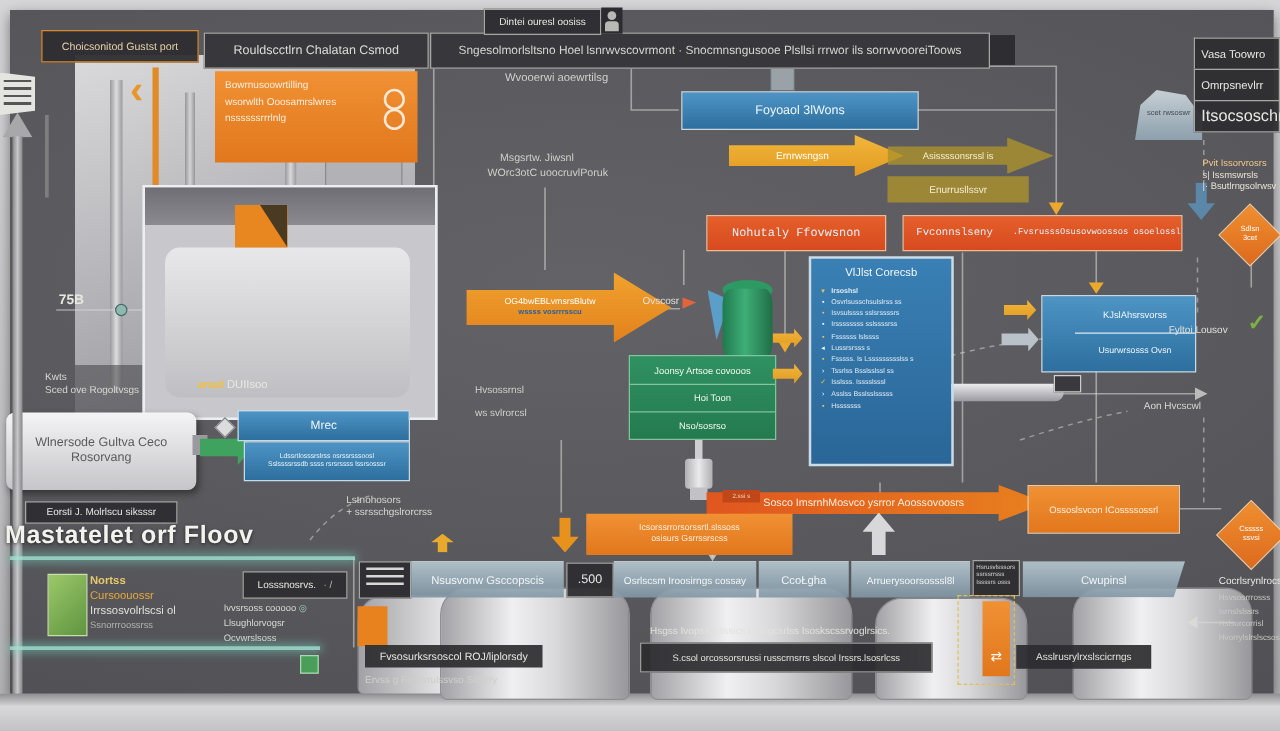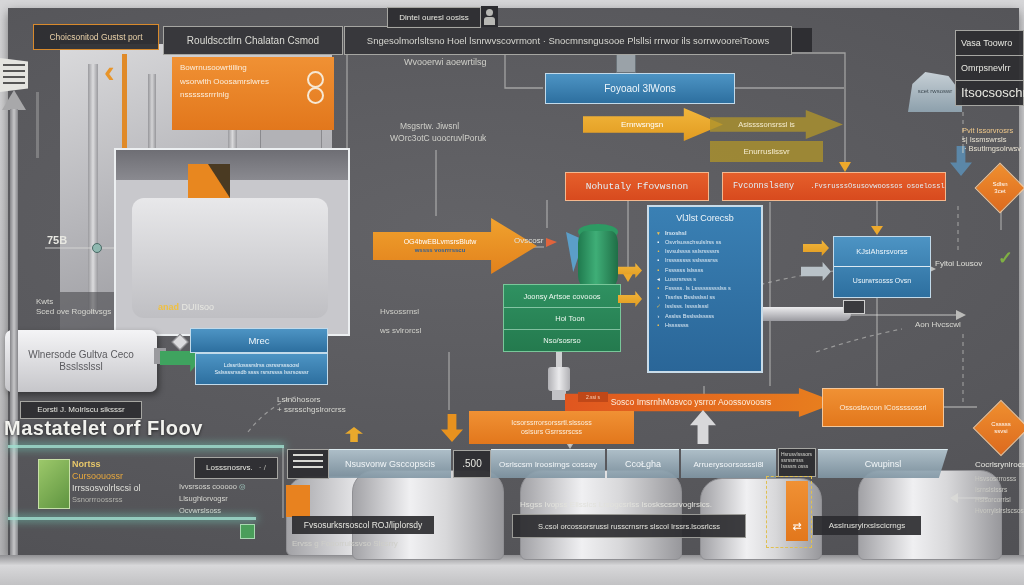--- a/index.html
+++ b/index.html
@@ -290,42 +290,42 @@
       <div class="bp-item">
           <span class="bp-marker">▪</span>
           <span>Hsssssss</span>
         </div>
     </div>
   </div>
 
   <div class="t ybar arrow-r" style="left:803px;top:240px;width:26px;height:16px;z-index:4;"></div>
   <div class="t arrow-r" style="left:801px;top:262px;width:30px;height:19px;background:#b9c2c8;z-index:4;"></div>
 
-  <div class="t bluebox" style="left:833px;top:236px;width:96px;height:60px;z-index:4;">
+  <div class="t bluebox" style="left:833px;top:236px;width:96px;height:60px;z-index:4;padding-left:26px;">
     <div class="cx" style="height:29px;border-bottom:1px solid #dce9f2;font-size:7.5px;">
         <span>KJslAhsrsvorss</span>
       </div>
     <div class="cx" style="height:29px;font-size:7px;">
         <span>Usurwrsosss Ovsn</span>
       </div>
   </div>
   <div class="t" style="left:935px;top:259px;font-size:8px;color:#e0e0da;"><span>Fyltoi  Lousov</span></div>
   <div class="t chk" style="left:998px;top:248px;font-size:18px;"><span>✓</span></div>
   <div class="t" style="left:915px;top:320px;font-size:8px;color:#d8d8d2;"><span>Aon Hvcscwl</span></div>
   <div class="t" style="left:380px;top:307px;font-size:8px;color:#d0d0ca;"><span>Hvsossrnsl</span></div>
   <div class="t" style="left:380px;top:326px;font-size:8px;color:#d0d0ca;"><span>ws svlrorcsl</span></div>
 
   <div class="t" style="left:158px;top:302px;font-size:9px;">
     <span style="color:#f0c040;font-weight:bold;">anad</span>
     <span style="color:#e8e8e2;">DUIIsoo</span>
   </div>
   <div class="t" style="left:5px;top:330px;width:152px;height:62px;border-radius:7px;z-index:4;background:linear-gradient(180deg,#f4f4f6,#c6c6ca);box-shadow:2px 3px 6px rgba(0,0,0,.4);">
     <div class="cx" style="position:absolute;inset:0;flex-direction:column;color:#5a5a5e;font-size:10px;">
       <span>Wlnersode Gultva Ceco</span>
-      <span>Bsslsslssl</span>
+      <span>Rosorvang</span>
     </div>
   </div>
   <div class="t" style="left:154px;top:348px;width:12px;height:16px;background:#9a9a9e;z-index:4;"></div>
   <div class="t" style="left:174px;top:336px;width:10px;height:10px;background:#dcdcde;border:1px solid #88888c;transform:rotate(45deg);z-index:4;"></div>
   <div class="t arrow-r" style="left:160px;top:344px;width:42px;height:28px;background:#3fa35f;z-index:4;"></div>
   <div class="t bluebox cx" style="left:190px;top:328px;width:136px;height:23px;font-size:9.5px;z-index:5;">
     <span>Mrec</span>
   </div>
   <div class="t bluebox cx" style="left:195px;top:353px;width:131px;height:30px;flex-direction:column;font-size:5.5px;z-index:5;">
     <span>Ldssrtlosssrslrss osrssrsssoosl</span>

